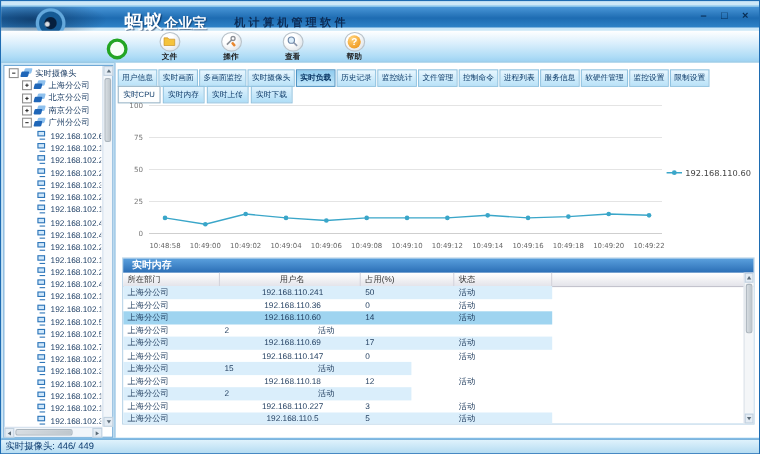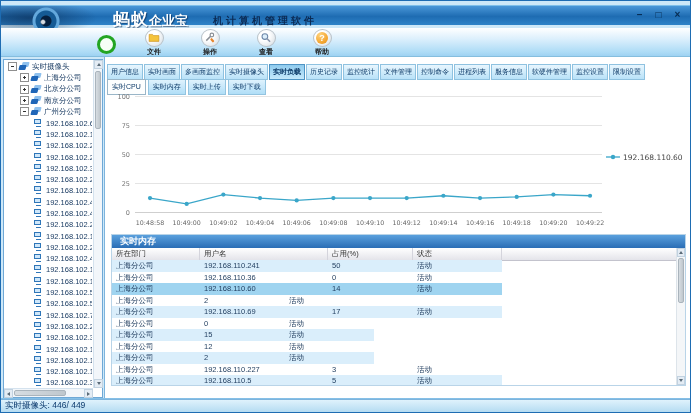--- a/index.html
+++ b/index.html
@@ -80,21 +80,21 @@
   .table{position:absolute;left:6px;top:177px;width:575px;height:152px;border:1px solid #b9d4e8;box-sizing:border-box;background:#fff;}
   .ttitle{height:13px;line-height:13px;padding-left:8px;font-size:9px;font-weight:bold;color:#fff;
     background:linear-gradient(180deg,#5aa0dd,#2a6db5);}
   .thead{height:12px;display:flex;background:linear-gradient(180deg,#ffffff,#e4e4ea);border-bottom:1px solid #c3c3cd;}
   .thcell{font-size:7.5px;color:#333;line-height:12px;padding-left:4px;border-right:1px solid #d4d4dc;box-sizing:border-box;overflow:hidden;}
   .trows{position:absolute;left:0;top:25px;right:10px;bottom:0;overflow:hidden;}
   .trow{display:flex;height:11.5px;cursor:pointer;}
   .trow .tcell{font-size:7.5px;color:#1d3a5c;line-height:11.5px;padding-left:4px;box-sizing:border-box;overflow:hidden;white-space:nowrap;}
   .trow .rowbg{display:flex;}
   .c0{width:88px;flex:0 0 88px;}
-  .c1{width:128px;flex:0 0 128px;}
+  .c1{width:128px;flex:0 0 128px;text-align:center;}
   .c2{width:85px;flex:0 0 85px;}
   .c3{width:89px;flex:0 0 89px;}
   .trow.stripe .rowbg{background:#daeefb;}
   .trow.sel .rowbg{background:#9fd4f0;}
   .tscroll{position:absolute;right:0;top:13px;bottom:0;width:9px;background:#f4f6f8;border-left:1px solid #dde4ea;box-sizing:border-box;}
   
   .statusbar{position:absolute;left:0;bottom:0;width:100%;height:13px;
     background:linear-gradient(180deg,#dff2fc,#b5dcf2);border-top:1px solid #7db4dd;box-sizing:border-box;
     font-size:8.5px;color:#0c3a6e;line-height:11px;padding-left:4px;}
 </style>
@@ -489,34 +489,36 @@
             <div class="rowbg">
               <div class="tcell c0">上海分公司</div>
               <div class="tcell c1">192.168.110.69</div>
               <div class="tcell c2">17</div>
               <div class="tcell c3">活动</div>
             </div>
           </div>
           <div class="trow">
             <div class="rowbg">
               <div class="tcell c0">上海分公司</div>
+              <div class="tcell c1">192.168.110.147</div>
               <div class="tcell c2">0</div>
               <div class="tcell c3">活动</div>
             </div>
           </div>
           <div class="trow stripe">
             <div class="rowbg">
               <div class="tcell c0">上海分公司</div>
               <div class="tcell c2">15</div>
               <div class="tcell c3">活动</div>
             </div>
           </div>
           <div class="trow">
             <div class="rowbg">
               <div class="tcell c0">上海分公司</div>
+              <div class="tcell c1">192.168.110.18</div>
               <div class="tcell c2">12</div>
               <div class="tcell c3">活动</div>
             </div>
           </div>
           <div class="trow stripe">
             <div class="rowbg">
               <div class="tcell c0">上海分公司</div>
               <div class="tcell c2">2</div>
               <div class="tcell c3">活动</div>
             </div>

